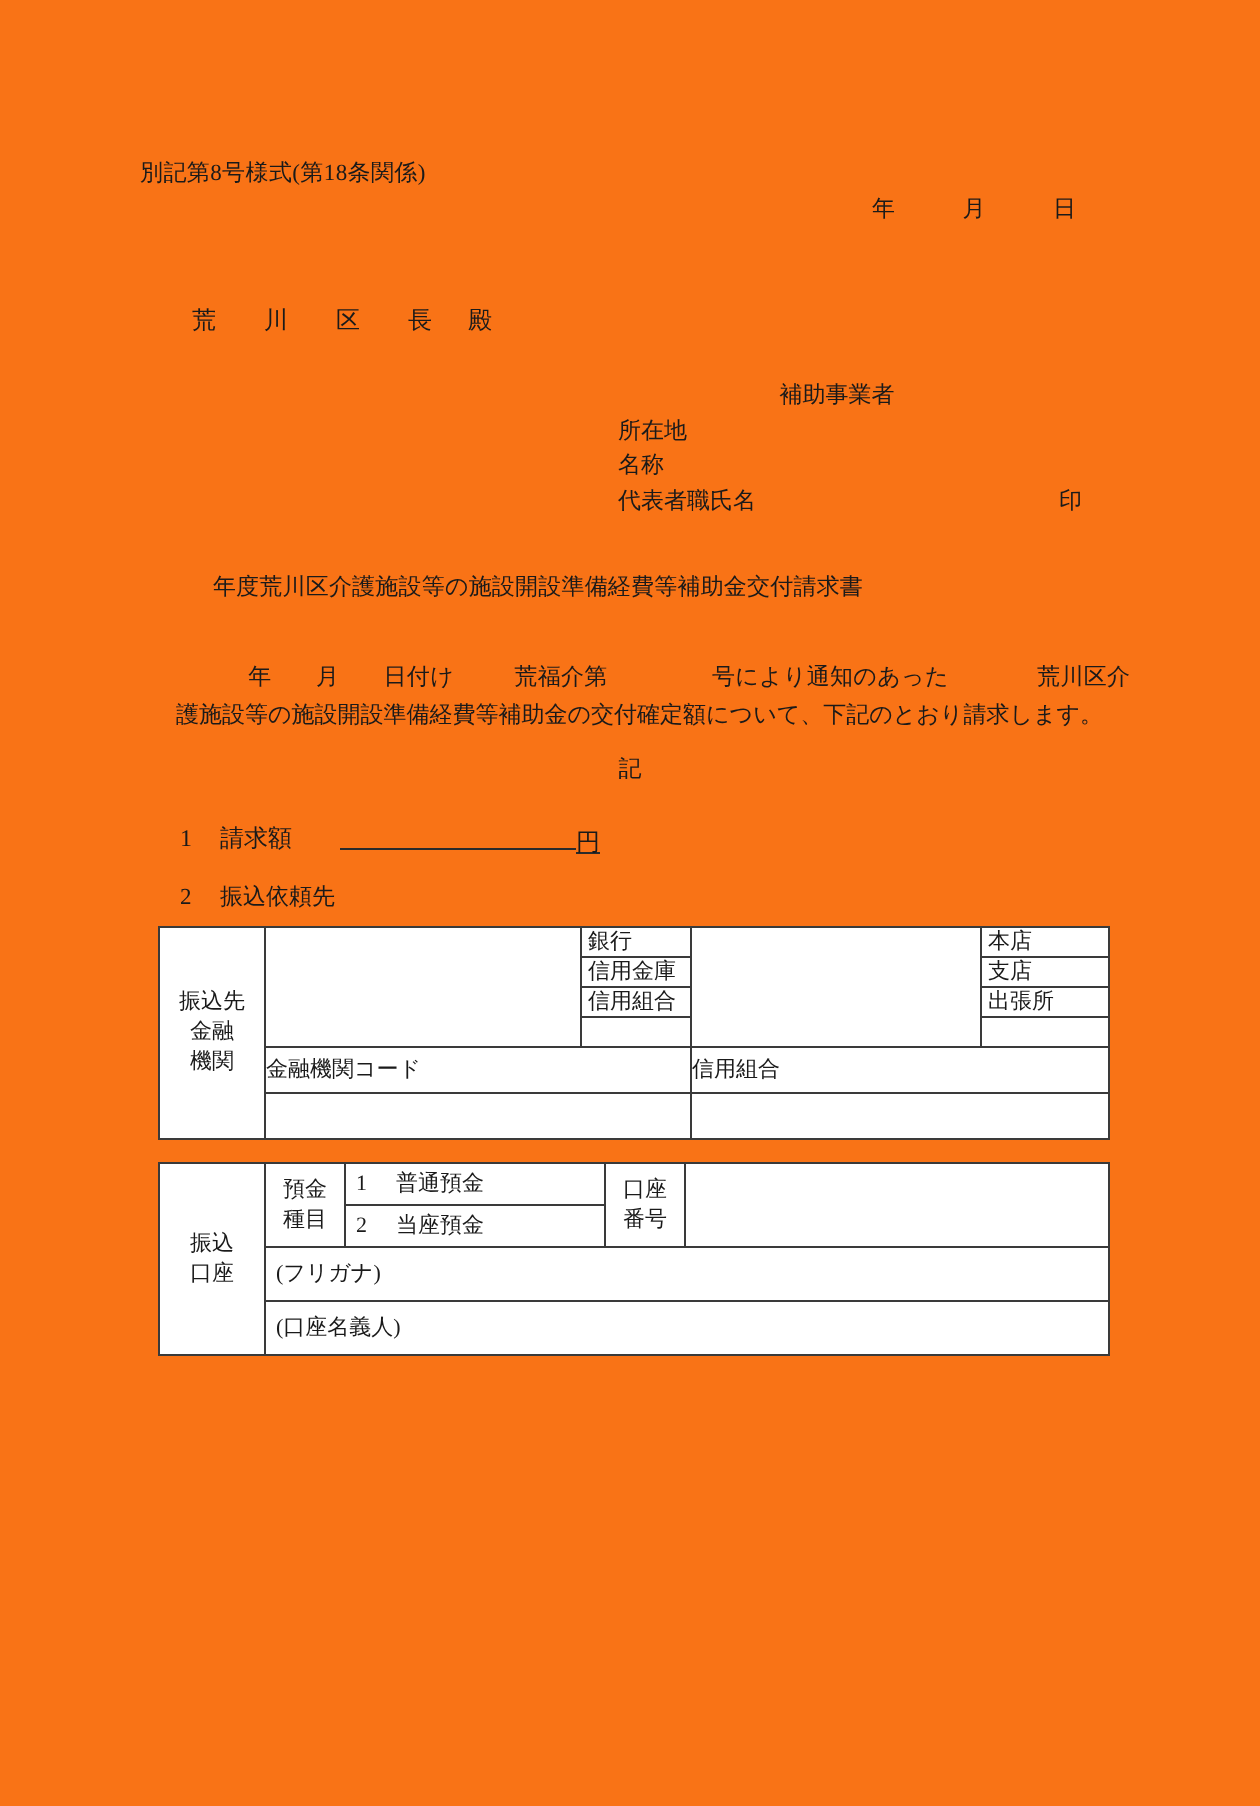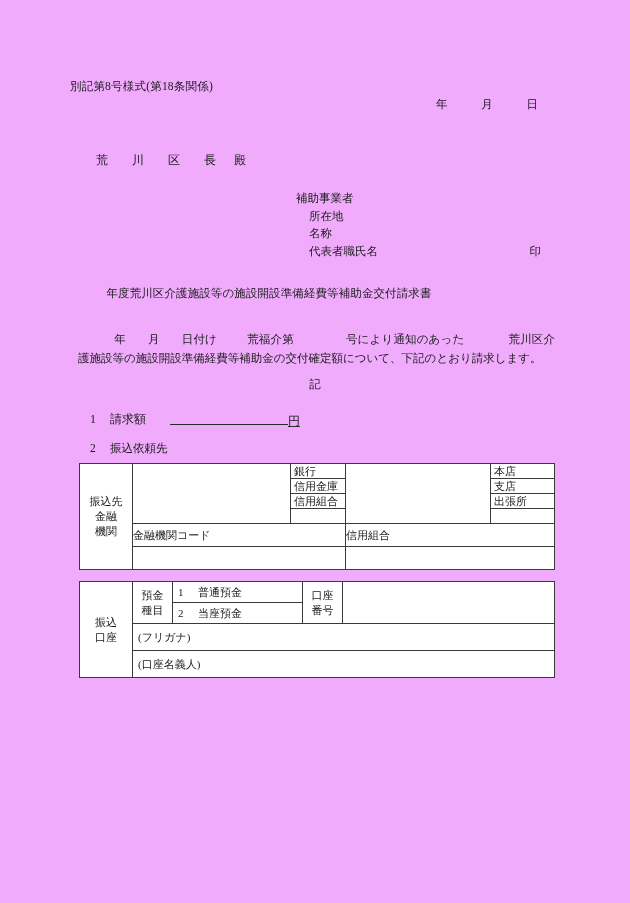--- a/index.html
+++ b/index.html
@@ -12,21 +12,21 @@
     height: 903px;
     position: relative;
     font-family: "Liberation Serif", "DejaVu Serif", serif;
     color: #1a1a1a;
     font-size: 11px;
     overflow: hidden;
   }
   .page {
     position: absolute;
     inset: 0;
-    background: #f0abfc;
+    background: #f97316;
   }
 
   
   .abs { position: absolute; white-space: nowrap; }
 
   .form-no {
     left: 70px;
     top: 79px;
     font-size: 11.5px;
     letter-spacing: 0.2px;
@@ -48,21 +48,21 @@
   .addressee .spacer { letter-spacing: 0; display: inline-block; width: 12px; }
 
   
   .applicant {
     position: absolute;
     left: 296px;
     top: 190px;
     font-size: 11.5px;
     line-height: 17.5px;
   }
-  .applicant .lvl1 { padding-left: 0; }
+  .applicant .lvl1 { padding-left: 0; text-align: center; }
   .applicant .lvl2 { padding-left: 13px; }
   .applicant .rep-row {
     position: relative;
     width: 232px;
   }
   .applicant .seal {
     position: absolute;
     right: 0;
     top: 0;
   }
@@ -74,21 +74,21 @@
     top: 286px;
     width: 538px;
     text-align: center;
     font-size: 11.5px;
     letter-spacing: 0.1px;
   }
 
   
   .body-para {
     position: absolute;
-    left: 78px;
+    left: 88px;
     top: 330px;
     width: 477px;
     font-size: 11.5px;
     line-height: 19px;
     text-align: justify;
     text-justify: inter-character;
     font-family: Liberation Serif, serif;
   }
   .body-para .indent { display: inline-block; width: 36px; }
   .body-para .gap-s { display: inline-block; width: 22px; }

